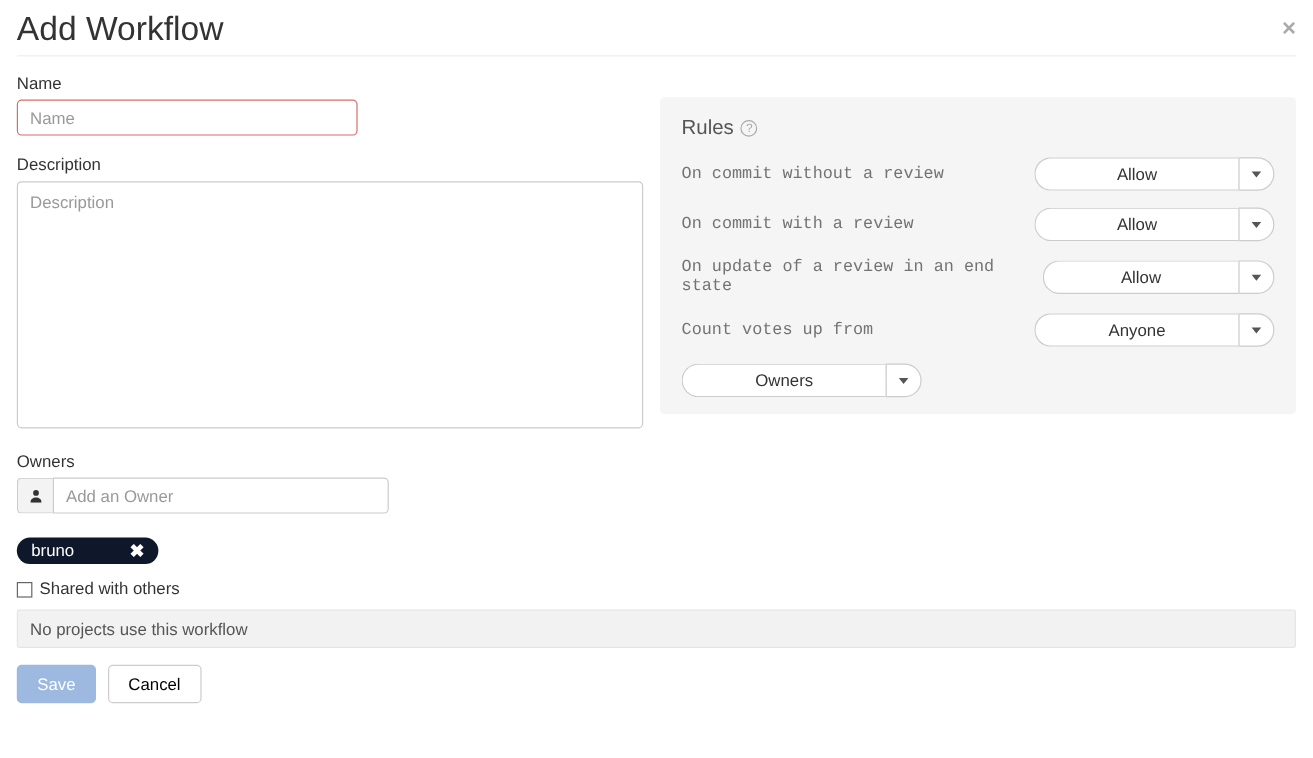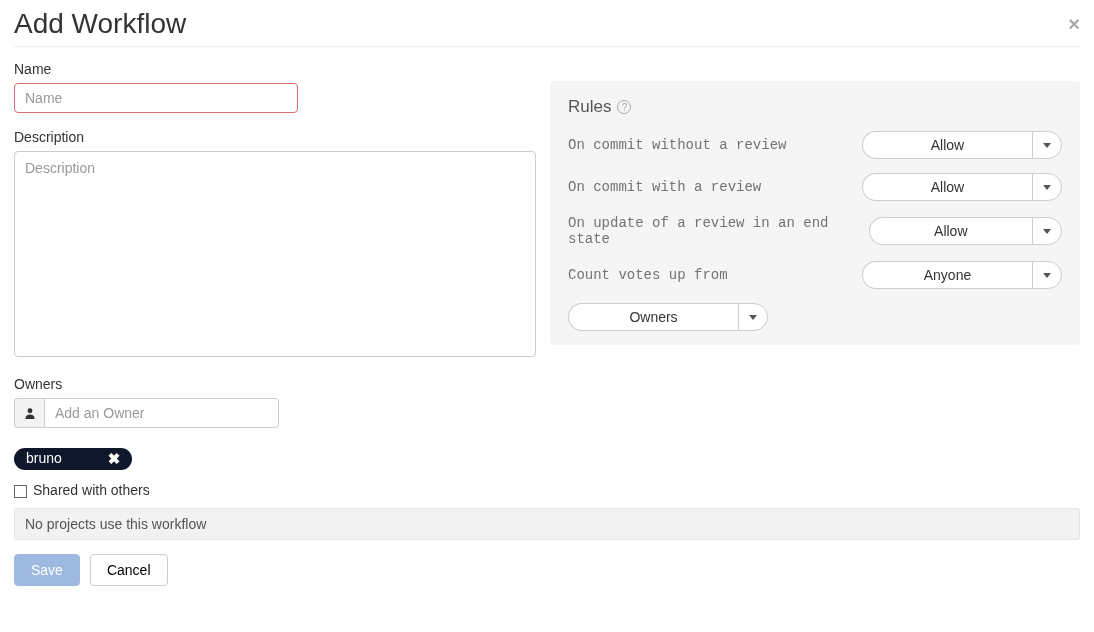--- a/index.html
+++ b/index.html
@@ -71,21 +71,21 @@
     font-size: 14px;
     font-family: inherit;
     resize: none;
     outline: none;
   }
   .desc-area::placeholder { color: #999; }
   .field-block { margin-bottom: 16px; }
 
   .owner-wrap {
     display: flex;
-    width: 265px;
+    width: 310px;
   }
   .owner-addon {
     width: 30px;
     border: 1px solid #ccc;
     border-right: none;
     border-radius: 4px 0 0 4px;
     background: #f3f3f3;
     display: flex;
     align-items: center;
     justify-content: center;

